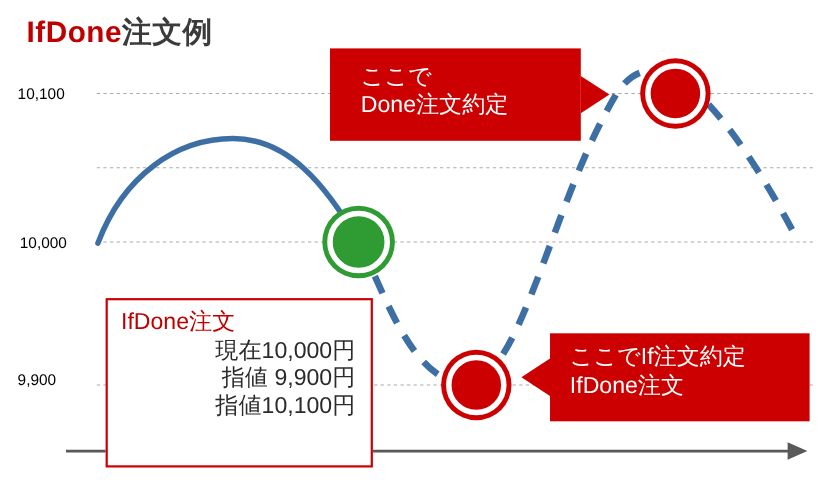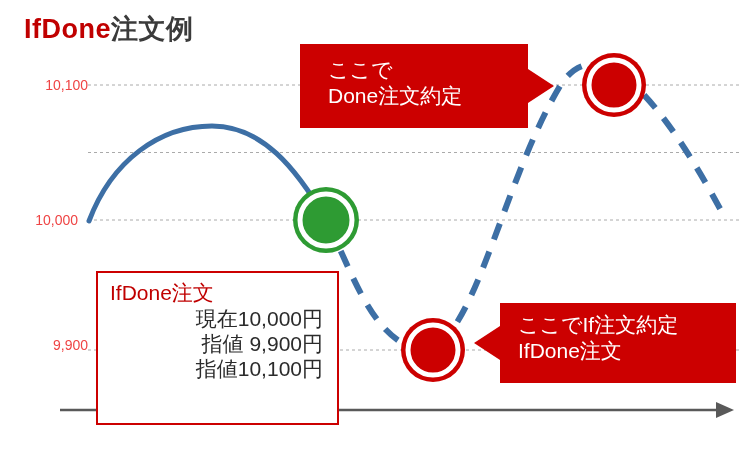--- a/index.html
+++ b/index.html
@@ -20,26 +20,26 @@
     position:absolute;left:24px;top:16px;
     font-size:27px;font-weight:bold;letter-spacing:.5px;
     white-space:nowrap;line-height:1;
   }
   .chart-title .t-en{color:#c00000;}
   .chart-title .t-jp{color:#3b3b3b;}
 
   
   .ytick{
     position:absolute;
-    font-size:14px;color:#ef4444;
-    text-align:right;width:72px;
+    font-size:14px;color:#000000;
+    text-align:left;width:72px;
     line-height:1;white-space:nowrap;
   }
   .ytick.t-10100{left:16px;top:78px;}
-  .ytick.t-10000{left:6px;top:213px;}
+  .ytick.t-10000{left:18px;top:213px;}
   .ytick.t-9900{left:16px;top:338px;}
 
   
   .callout{
     position:absolute;
     background:#cc0000;
     color:#ffffff;
     font-weight:normal;
     line-height:1.22;
     white-space:nowrap;

